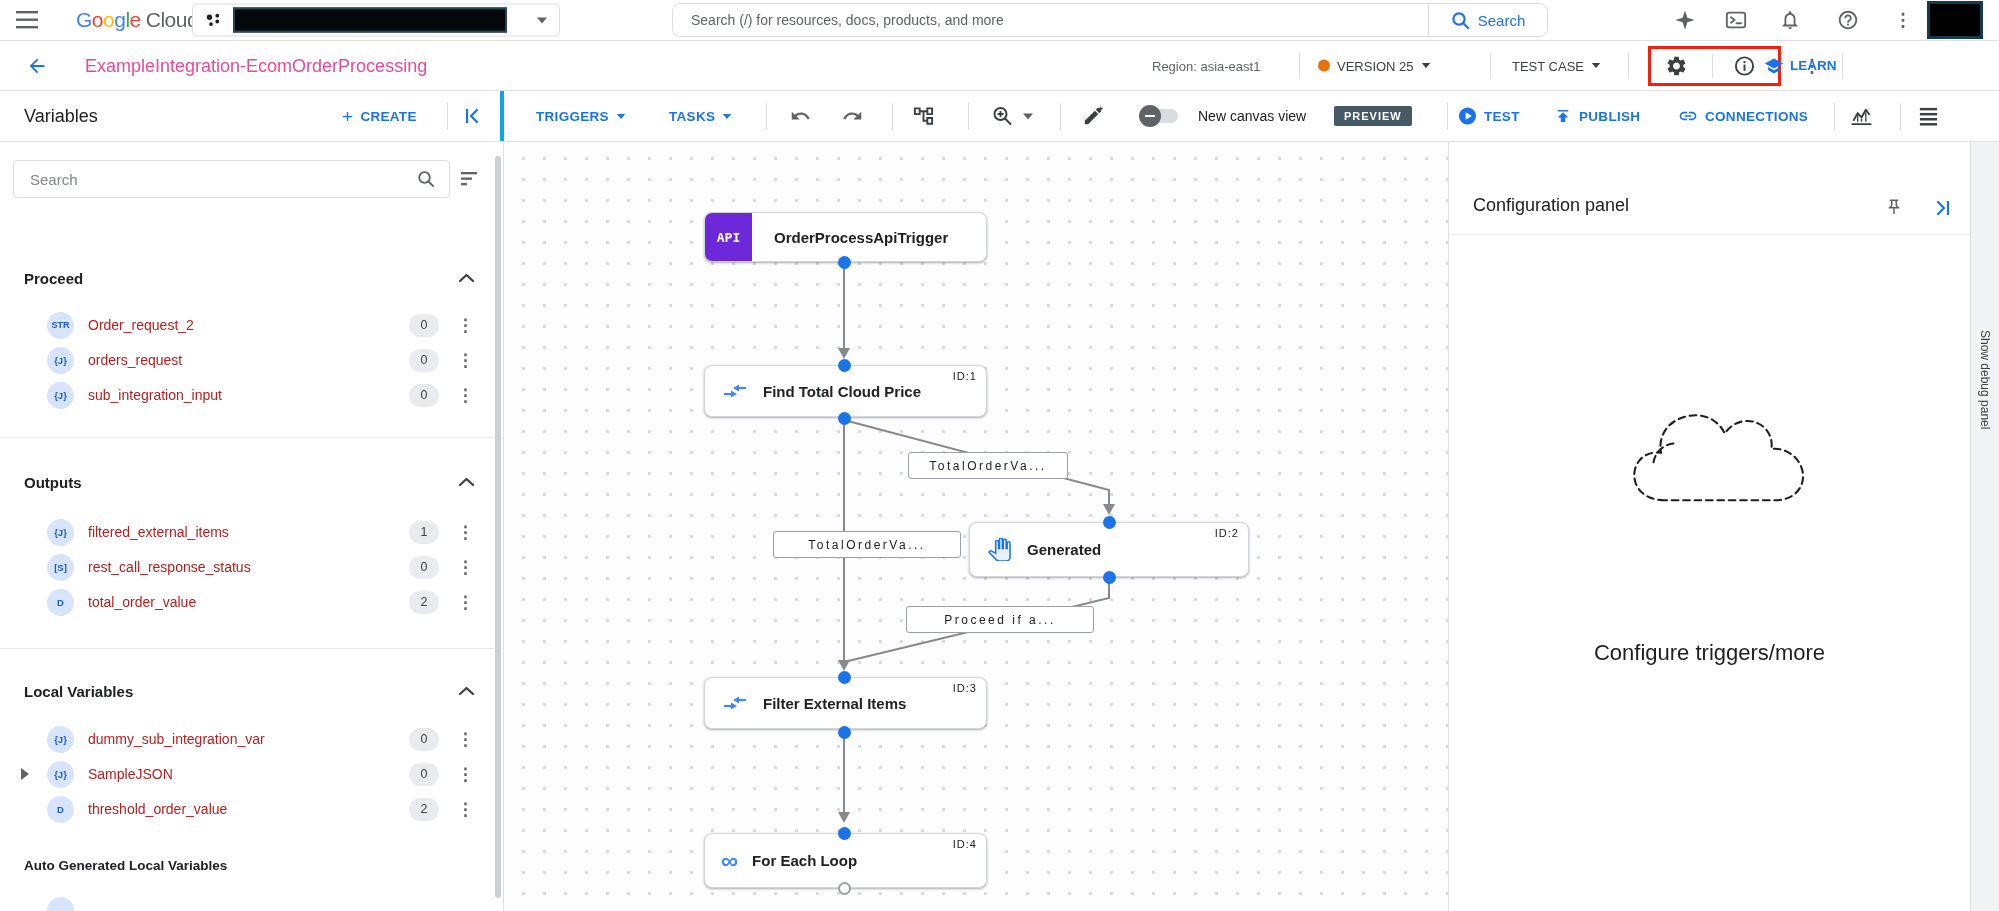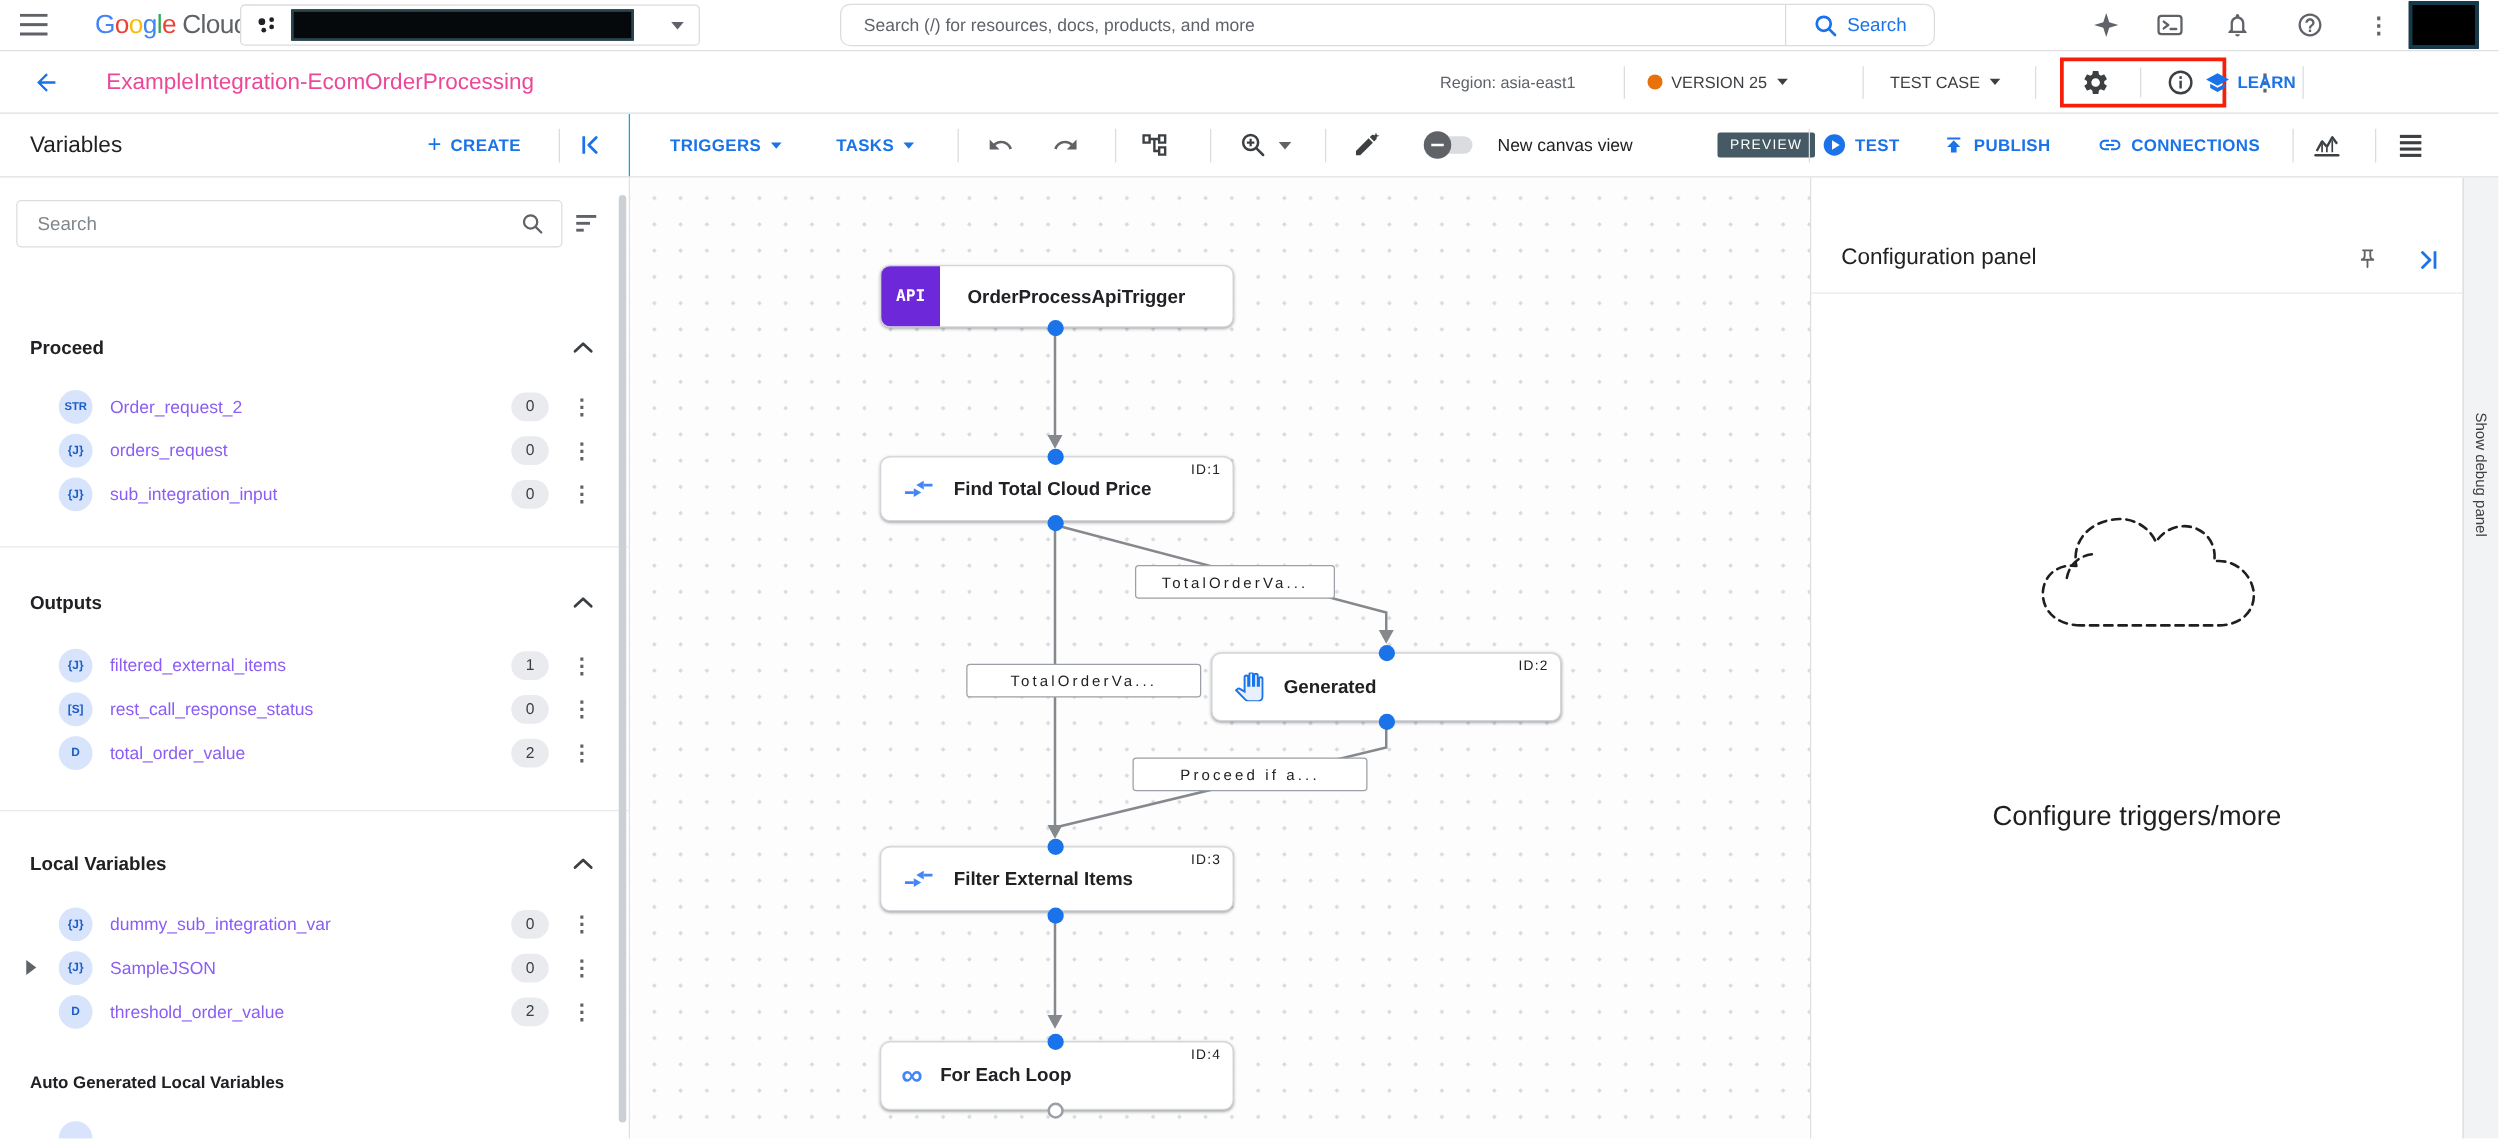--- a/index.html
+++ b/index.html
@@ -43,52 +43,52 @@
   .hdiv { width:1px; height:26px; background:#dadce0; }
   .ver-dot { width:12px; height:12px; border-radius:50%; }
   .hdr-btn { display:flex; align-items:center; gap:7px; font-size:13px; font-weight:500; color:#3c4043; cursor:pointer; }
   .hdr-btn .tri-down { border-top-color:#3c4043; transform:scale(0.85); }
   .red-box { width:133px; height:40px; border:3px solid; display:flex; align-items:center; }
   .learn-btn { display:flex; align-items:center; gap:6px; color:#1a73e8; font-size:13.5px; font-weight:bold; cursor:pointer; }
 
   
   .toolbar-row { position:absolute; top:91px; left:0; right:0; height:51px; background:#fff;
                  border-bottom:1px solid #e0e0e0; z-index:8; }
-  .vars-head { position:absolute; left:0; top:0; width:504px; height:100%; border-right:1px solid #0ea5e9; }
+  .vars-head { position:absolute; left:0; top:0; width:504px; height:100%; border-right:4px solid #0ea5e9; }
   .vars-title { font-size:18px; color:#202124; }
   .blue-btn { display:flex; align-items:center; gap:7px; color:#1a73e8; font-size:13.5px; font-weight:bold;
               letter-spacing:0.3px; cursor:pointer; white-space:nowrap; }
   .blue-btn .tri-down { border-top-color:#1a73e8; transform:scale(0.85); }
   .plus-glyph { font-size:19px; font-weight:400; line-height:1; }
   .tdiv { position:absolute; top:12px; width:1px; height:27px; background:#dadce0; }
   .toggle-wrap { position:relative; width:36px; height:14px; background:#dadce0; border-radius:7px; cursor:pointer; }
   .toggle-knob { position:absolute; left:-3px; top:-4px; width:22px; height:22px; border-radius:50%;
                  background:#5f6368; display:flex; align-items:center; justify-content:center; }
   .toggle-knob i { display:block; width:10px; height:2px; background:#fff; }
   .canvas-view-label { font-size:14px; color:#202124; }
-  .preview-badge { padding:4px 10px; color:#fff; font-size:11px; font-weight:normal; letter-spacing:1px; border-radius:2px;margin-left:40px; }
+  .preview-badge { padding:4px 10px; color:#fff; font-size:11px; font-weight:bold; letter-spacing:1px; border-radius:2px; }
 
   
   .main { position:absolute; top:142px; left:0; right:0; bottom:0; display:flex; }
 
   
   .sidebar { position:relative; width:504px; border-right:1px solid #e0e0e0; background:#fff; overflow:hidden; flex:none; }
   .sb-search { position:absolute; left:13px; top:18px; width:437px; height:38px; border:1px solid #dadce0;
                border-radius:4px; background:#fff; }
   .sb-search input { position:absolute; left:0; top:0; width:390px; height:100%; border:none; outline:none;
                      padding:0 16px; font-size:15px; font-family:"Liberation Sans",sans-serif; background:transparent; }
   .sb-search input::placeholder { color:#80868b; }
   .sec-head { position:absolute; left:24px; right:28px; height:28px; display:flex; align-items:center; }
   .sec-title { font-size:15px; font-weight:bold; color:#202124; }
   .sec-chev { margin-left:auto; cursor:pointer; }
   .sb-divider { position:absolute; left:0; right:0; height:1px; background:#e8eaed; }
   .vrow { position:absolute; left:47px; right:32px; height:34px; display:flex; align-items:center; }
   .tbadge { width:27px; height:27px; border-radius:50%; background:#d7e4fc; color:#1a5dc8; font-size:9.5px;
             font-weight:bold; display:flex; align-items:center; justify-content:center; flex:none; }
-  .vname { margin-left:14px; font-size:14px; color:#8b5cf6; white-space:nowrap; }
+  .vname { margin-left:14px; font-size:14px; color:#b91c1c; white-space:nowrap; }
   .cpill { margin-left:auto; min-width:30px; height:23px; padding:0 9px; border-radius:12px; background:#e9ebee;
            color:#3c4043; font-size:12.5px; display:flex; align-items:center; justify-content:center; flex:none; }
   .row-kebab { margin-left:18px; width:14px; text-align:center; color:#5f6368; font-size:17px; font-weight:bold; cursor:pointer; }
   .expand-tri { position:absolute; left:-26px; width:0; height:0; border-top:6px solid transparent;
                 border-bottom:6px solid transparent; border-left:8px solid #5f6368; cursor:pointer; }
   .auto-title { position:absolute; left:24px; top:716px; font-size:13.5px; font-weight:bold; color:#202124; }
   .sb-scrollbar { position:absolute; right:2px; top:14px; width:6px; height:742px; background:#ccd0d4; border-radius:3px; }
 
   
   .canvas { position:relative; width:944px; flex:none; background-color:#fdfdfd;

